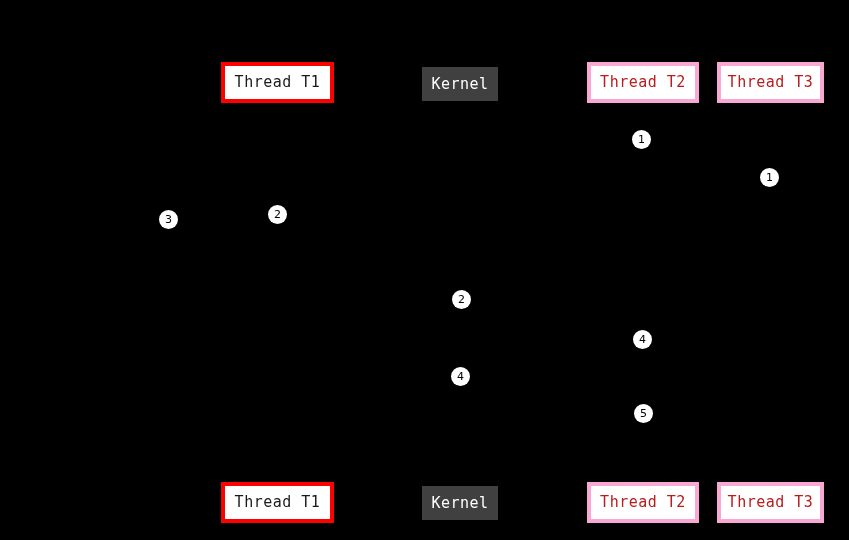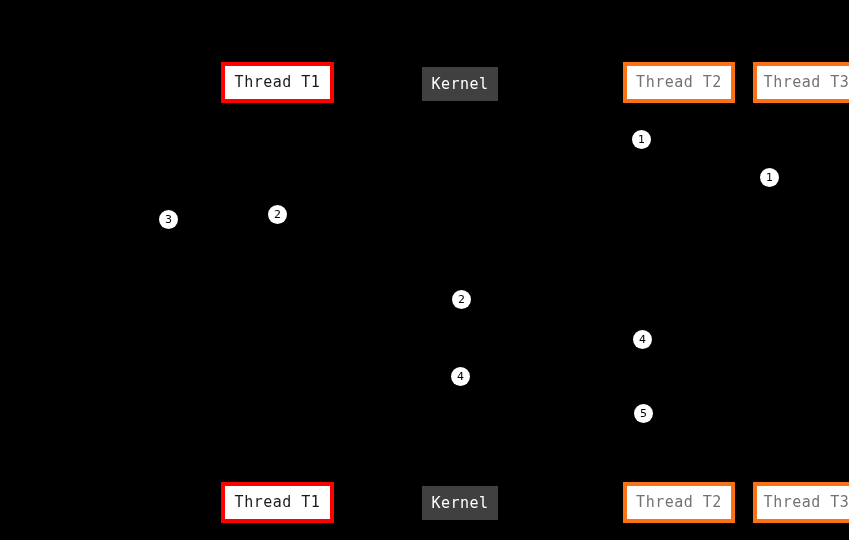--- a/index.html
+++ b/index.html
@@ -30,23 +30,22 @@
     white-space: nowrap;
     line-height: 1;
   }
   .lane-box.style-thread-red {
     background: #ffffff;
     border: 4px solid #ff0000;
     color: #1a1a1a;
   }
   .lane-box.style-thread-blue {
     background: #ffffff;
-    border: 4px solid #f97316;
-    color: #737373;
-    margin-left: 36px;
+    border: 4px solid #f9a8d4;
+    color: #b91c1c;
   }
   .lane-box.style-kernel {
     background: #404040;
     border: 0 solid #0000ff;
     color: #ffffff;
   }
   .marker {
     position: absolute;
     box-sizing: border-box;
     width: 19px;

